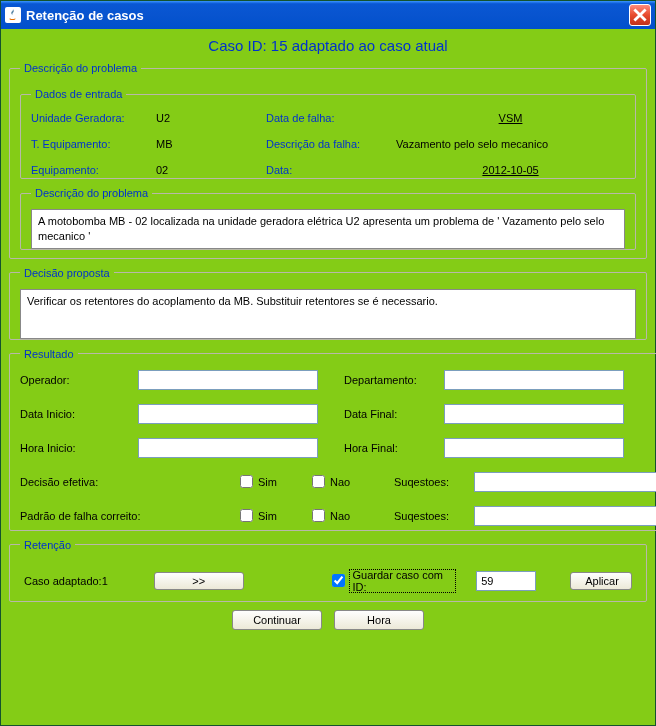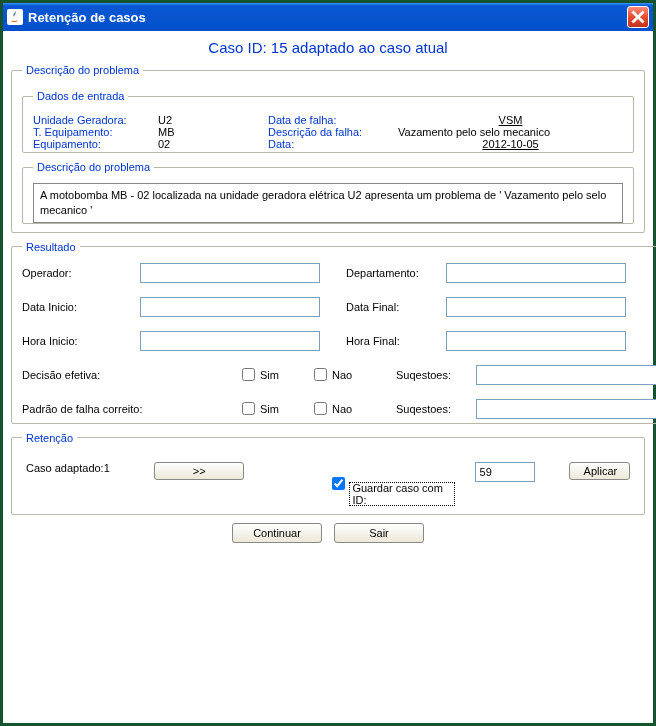--- a/index.html
+++ b/index.html
@@ -5,22 +5,22 @@
     * { box-sizing: border-box; }
     body {
       margin: 0;
       font-family: Tahoma, Arial, sans-serif;
       font-size: 11px;
       background: #ece9d8;
     }
     .window {
       width: 656px;
       height: 726px;
-      background: #ffffff;
-      border: 3px solid #14532d;
+      background: #84cc16;
+      border: 1px solid #14532d;
     }
     .titlebar {
       height: 28px;
       background: linear-gradient(to bottom, #3a95ff 0%, #0957d4 10%, #0854cf 50%, #0050cc 100%);
       display: flex;
       align-items: center;
       padding: 0 4px;
       color: white;
       font-weight: bold;
       font-size: 13px;
@@ -68,21 +68,21 @@
       position: relative;
     }
     legend {
       color: #0033cc;
       padding: 0 4px;
       font-size: 11px;
     }
     .input-data {
       display: grid;
       grid-template-columns: 125px 110px 130px 1fr;
-      row-gap: 0;
+      row-gap: 14px;
       align-items: center;
       padding: 2px 0 2px 0;
     }
     .input-data .lbl { color: #0033cc; }
     .input-data .val { color: #000; }
     .val.center { text-align: center; text-decoration: underline; }
     .textbox {
       width: 100%;
       min-height: 38px;
       background: white;
@@ -122,39 +122,39 @@
     .decision-row .cbgroup.first { margin-left: 80px; }
     .decision-row.wide .dlabel { width: 170px; }
     .decision-row.wide .cbgroup.first { margin-left: 50px; }
     .decision-row .suglabel { margin-left: 10px; width: 80px; }
     .decision-row .sugfield { width: 190px; }
     input[type="checkbox"] {
       width: 13px; height: 13px; margin: 0;
     }
     .retention-row {
       display: flex;
-      align-items: flex-start;
+      align-items: center;
       padding: 8px 4px;
       gap: 16px;
     }
     .retention-row .adaptedlbl { width: 120px; }
     .btn {
       border: 1px solid #888;
       background: linear-gradient(to bottom, #fefefe, #ece9d8);
       padding: 2px 14px;
       font-family: inherit;
       font-size: 11px;
       border-radius: 3px;
       cursor: pointer;
       min-width: 60px;
     }
     .arrow-btn { min-width: 90px; }
     .retention-row .spacer { width: 60px; }
     .guard-grp { display: flex; align-items: center; gap: 4px; }
-    .guard-label { text-decoration: none; margin-top: 20px; }
+    .guard-label { text-decoration: none; }
     .idfield { width: 60px; margin-left: 4px; margin-right: 18px;}
     .buttons-bottom {
       display: flex;
       justify-content: center;
       gap: 12px;
       margin-top: 6px;
     }
     .buttons-bottom .btn { min-width: 90px; padding: 3px 14px;}
     .dotted-focus { outline: 1px dotted #000; outline-offset: -1px; padding:0 3px;}
   </style>
@@ -202,20 +202,24 @@
           <span class="val center">2012-10-05</span>
         </div>
       </fieldset>
 
       <fieldset>
         <legend>Descrição do problema</legend>
         <div class="textbox">A motobomba MB - 02 localizada na unidade geradora elétrica U2 apresenta um problema de   ' Vazamento pelo selo mecanico '</div>
       </fieldset>
     </fieldset>
 
+    <fieldset>
+      <legend>Decisão proposta</legend>
+      <div class="textbox tall">Verificar os retentores do acoplamento da MB. Substituir retentores se é necessario.</div>
+    </fieldset>
 
     <fieldset>
       <legend>Resultado</legend>
 
       <div class="result-row">
         <span class="label1">Operador:</span>
         <input class="field input1" value="" style="">
         <span class="label2">Departamento:</span>
         <input class="field input2" value="" style="">
       </div>
@@ -273,16 +277,16 @@
           <input type="checkbox" checked="" style="">
           <span class="guard-label dotted-focus">Guardar caso com ID:</span>
         </span>
         <input class="field idfield" value="59" style="">
         <button class="btn">Aplicar</button>
       </div>
     </fieldset>
 
     <div class="buttons-bottom">
       <button class="btn">Continuar</button>
-      <button class="btn">Sair</button>
+      <button class="btn">Hora</button>
     </div>
   </div>
 </div>
 
 </body></html>

